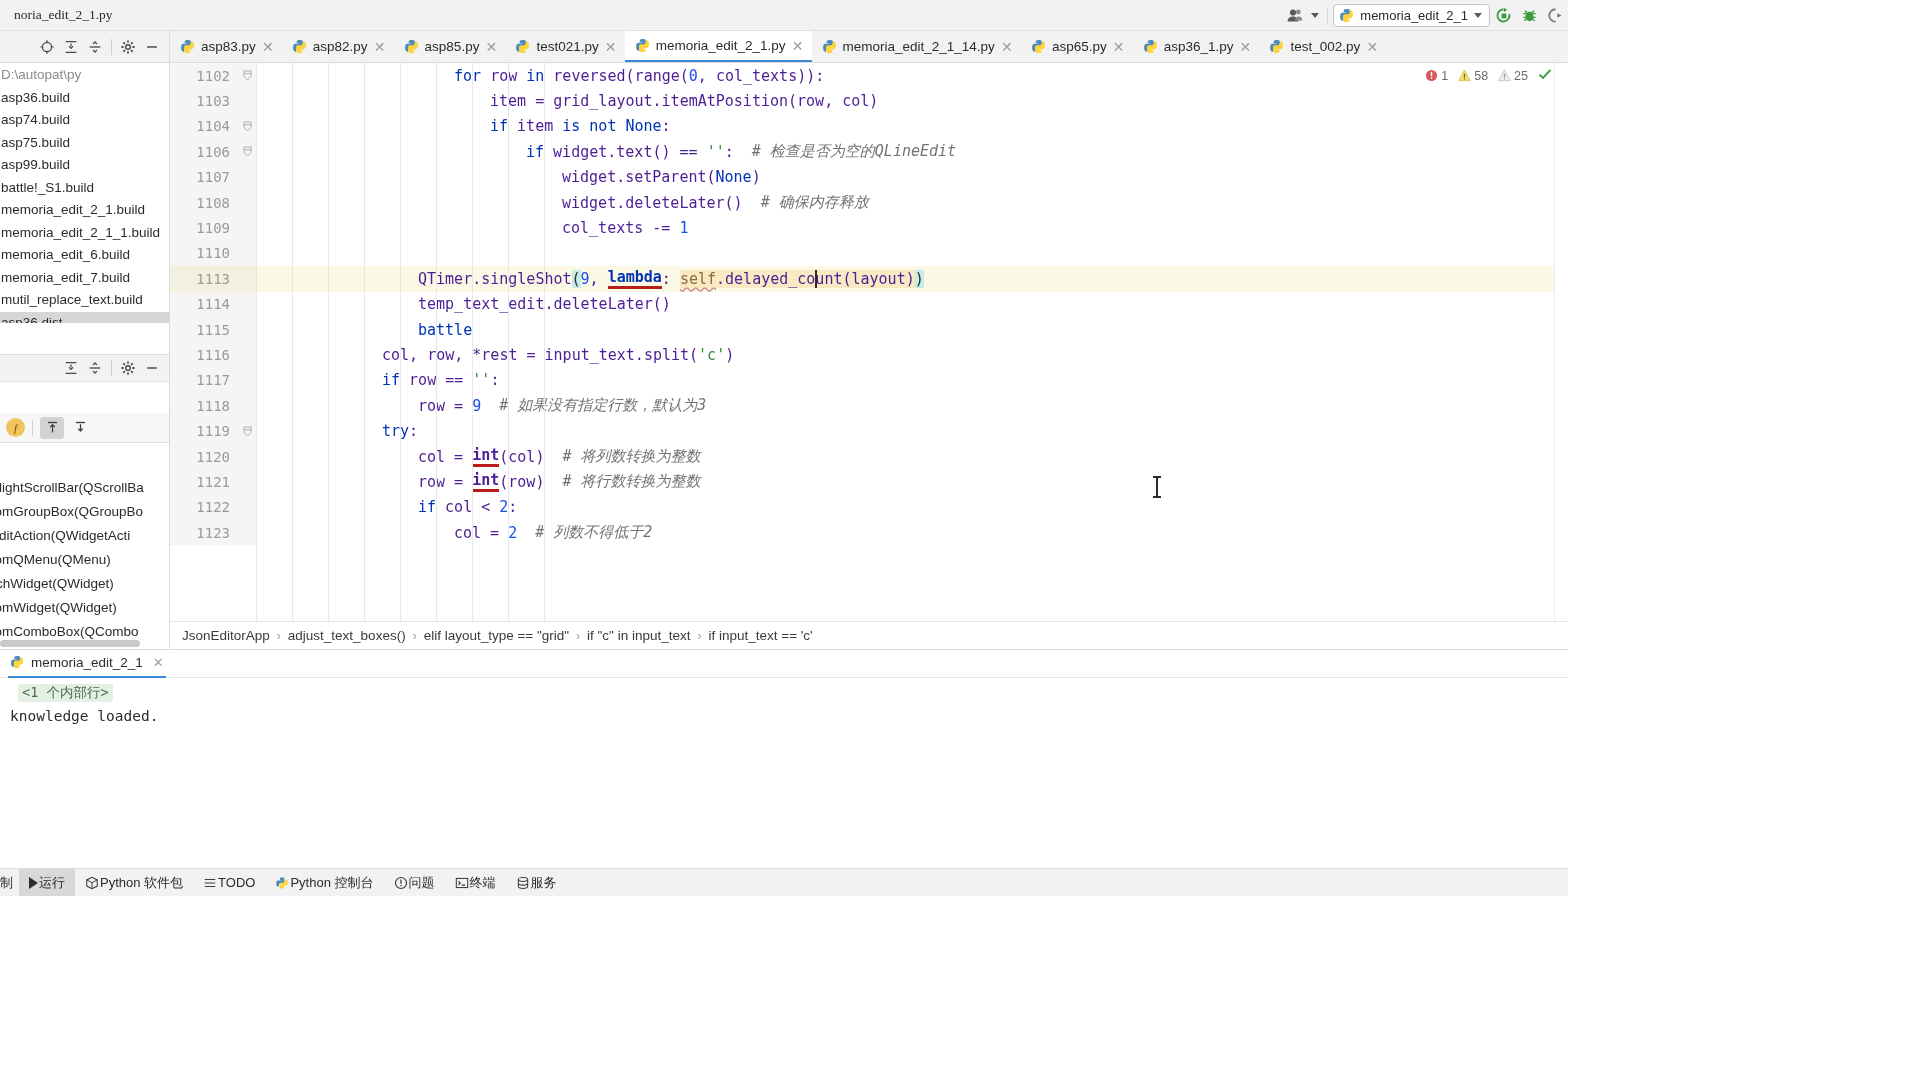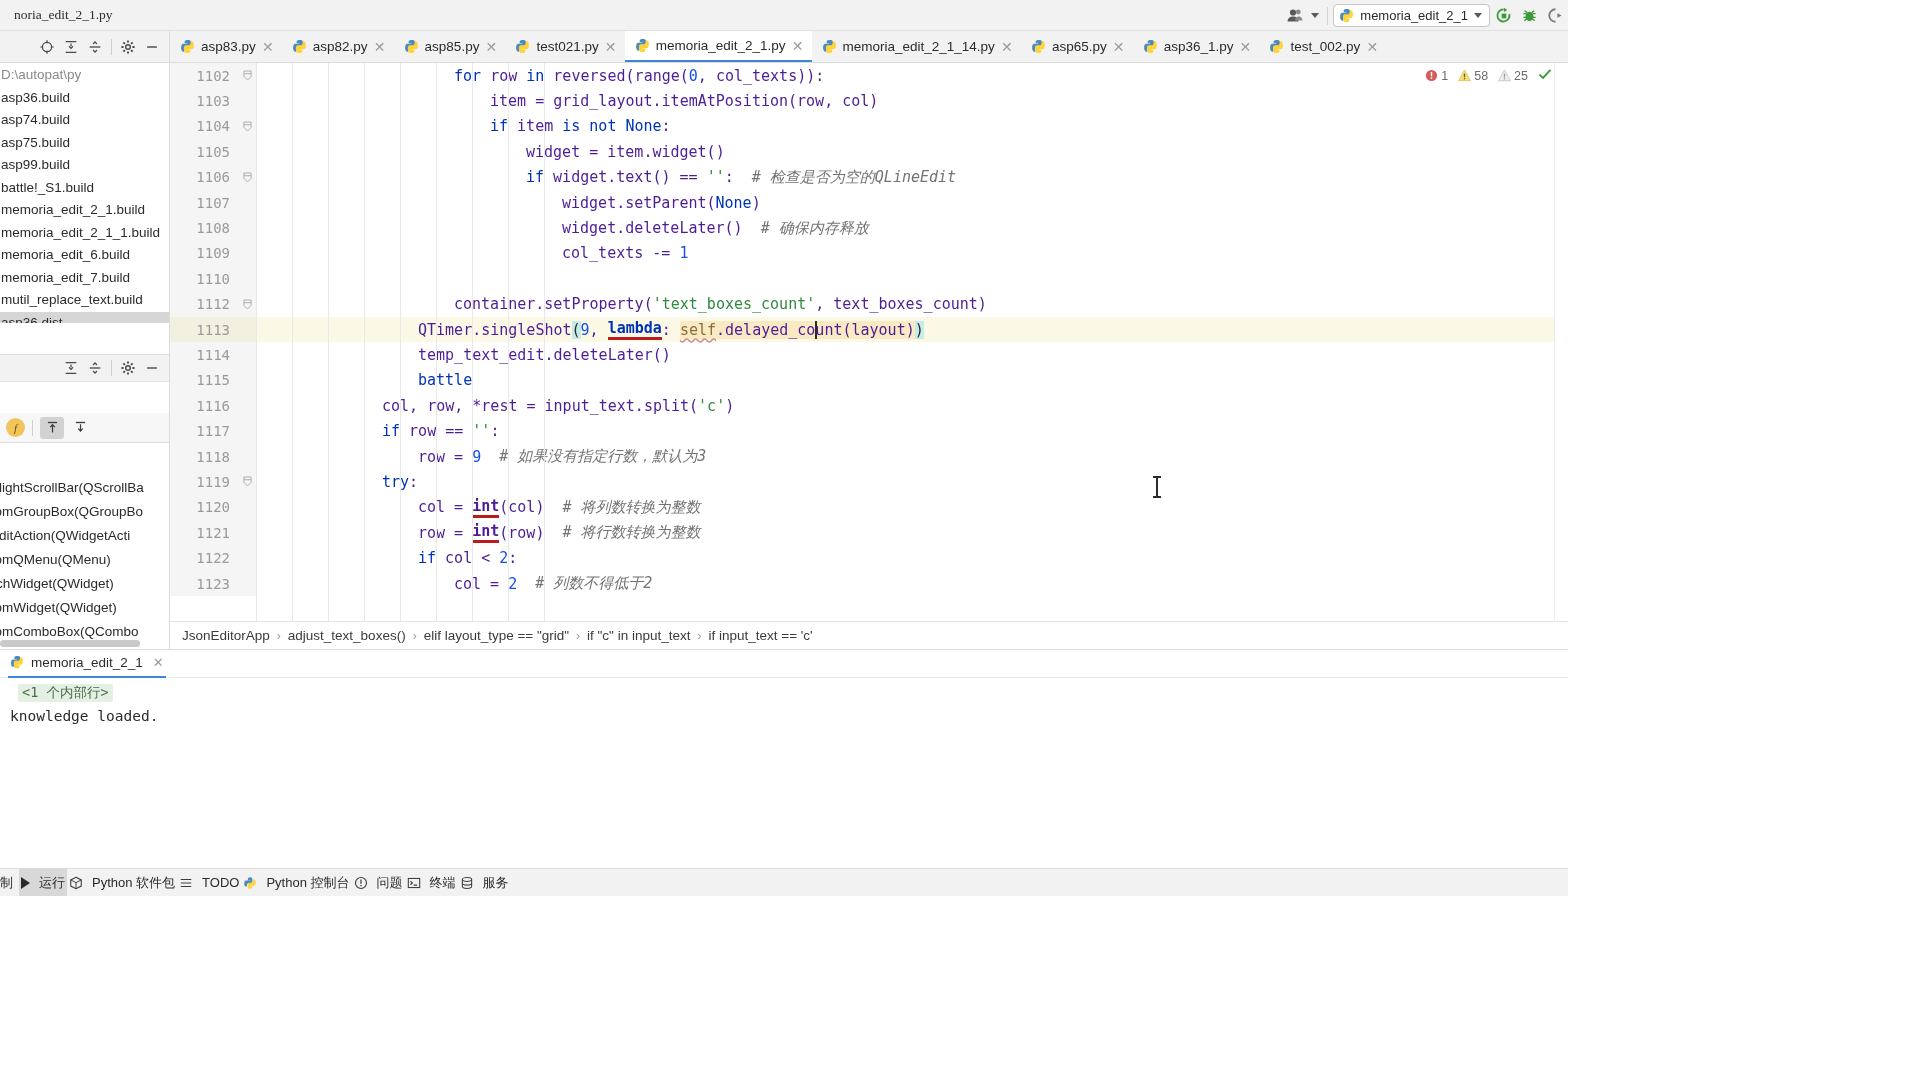--- a/index.html
+++ b/index.html
@@ -413,22 +413,22 @@
     width: 1568px;
     height: 28px;
     background: #f2f2f2;
     border-top: 1px solid #dcdcdc;
     display: flex;
     align-items: center;
     font-size: 13px;
     color: #2b2b2b;
   }
   .sb-item {
-    display: flex; align-items: center; gap: 9px;
-    padding: 0 2px;
+    display: flex; align-items: center; gap: 1px;
+    padding: 0 10px;
     height: 28px;
   }
   .sb-item.active { background: #d8d8d8; }
   .sb-edge { padding-left: 0px; padding-right: 6px; color:#2b2b2b; }
   .play-tri {
     width: 0; height: 0;
     border-top: 6px solid transparent;
     border-bottom: 6px solid transparent;
     border-left: 9px solid #2b2b2b;
   }
@@ -759,25 +759,20 @@
               <div class="gutter">1104</div>
               <div class="foldcol">
                 <svg class="fold-marker" viewBox="0 0 10 12">
                   <path d="M1 1h8v6L5 11 1 7z" fill="none" stroke="#a8a8a8" stroke-width="1"></path>
                   <path d="M1 4h8" stroke="#a8a8a8" stroke-width="1"></path>
                 </svg>
               </div>
               <div class="codetext"><span style="display: inline-block; width: 234px;"></span><span class="kw">if </span><span class="plain">item </span><span class="kw">is not </span><span class="kw">None</span><span class="plain">:</span></div>
             </div>
             <div class="row">
-              <div class="gutter">1105</div>
-              <div class="foldcol"></div>
-              <div class="codetext"><span style="display: inline-block; width: 270px;"></span><span class="plain">widget = item.widget()</span></div>
-            </div>
-            <div class="row">
               <div class="gutter">1106</div>
               <div class="foldcol">
                 <svg class="fold-marker" viewBox="0 0 10 12">
                   <path d="M1 1h8v6L5 11 1 7z" fill="none" stroke="#a8a8a8" stroke-width="1"></path>
                   <path d="M1 4h8" stroke="#a8a8a8" stroke-width="1"></path>
                 </svg>
               </div>
               <div class="codetext"><span style="display: inline-block; width: 270px;"></span><span class="kw">if </span><span class="plain">widget.text() == </span><span class="str">''</span><span class="plain">:  </span><span class="cmt"># 检查是否为空的QLineEdit</span></div>
             </div>
             <div class="row">
@@ -792,30 +787,20 @@
             </div>
             <div class="row">
               <div class="gutter">1109</div>
               <div class="foldcol"></div>
               <div class="codetext"><span style="display: inline-block; width: 306px;"></span><span class="plain">col_texts -= </span><span class="num">1</span></div>
             </div>
             <div class="row">
               <div class="gutter">1110</div>
               <div class="foldcol"></div>
               <div class="codetext"><span style="display: inline-block; width: 18px;"></span></div>
-            </div>
-            <div class="row">
-              <div class="gutter">1112</div>
-              <div class="foldcol">
-                <svg class="fold-marker" viewBox="0 0 10 12">
-                  <path d="M1 1h8v6L5 11 1 7z" fill="none" stroke="#a8a8a8" stroke-width="1"></path>
-                  <path d="M1 4h8" stroke="#a8a8a8" stroke-width="1"></path>
-                </svg>
-              </div>
-              <div class="codetext"><span style="display: inline-block; width: 198px;"></span><span class="plain">container.setProperty(</span><span class="str">'text_boxes_count'</span><span class="plain">, text_boxes_count)</span></div>
             </div>
             <div class="row hl">
               <div class="gutter">1113</div>
               <div class="foldcol"></div>
               <div class="codetext"><span style="display: inline-block; width: 162px;"></span><span class="plain">QTimer.singleShot</span><span class="sel-hl">(</span><span class="num">9</span><span class="plain">, </span><span class="kw underline-ref">lambda</span><span class="plain">: </span><span class="selfv ident-hl squiggle">self</span><span class="plain ident-hl">.delayed_count(layout)</span><span class="sel-hl">)</span><span class="caret-bar" style="left: 559.32px; top: 4px;"></span></div>
             </div>
             <div class="row">
               <div class="gutter">1114</div>
               <div class="foldcol"></div>
               <div class="codetext"><span style="display: inline-block; width: 162px;"></span><span class="plain">temp_text_edit.deleteLater()</span></div>

